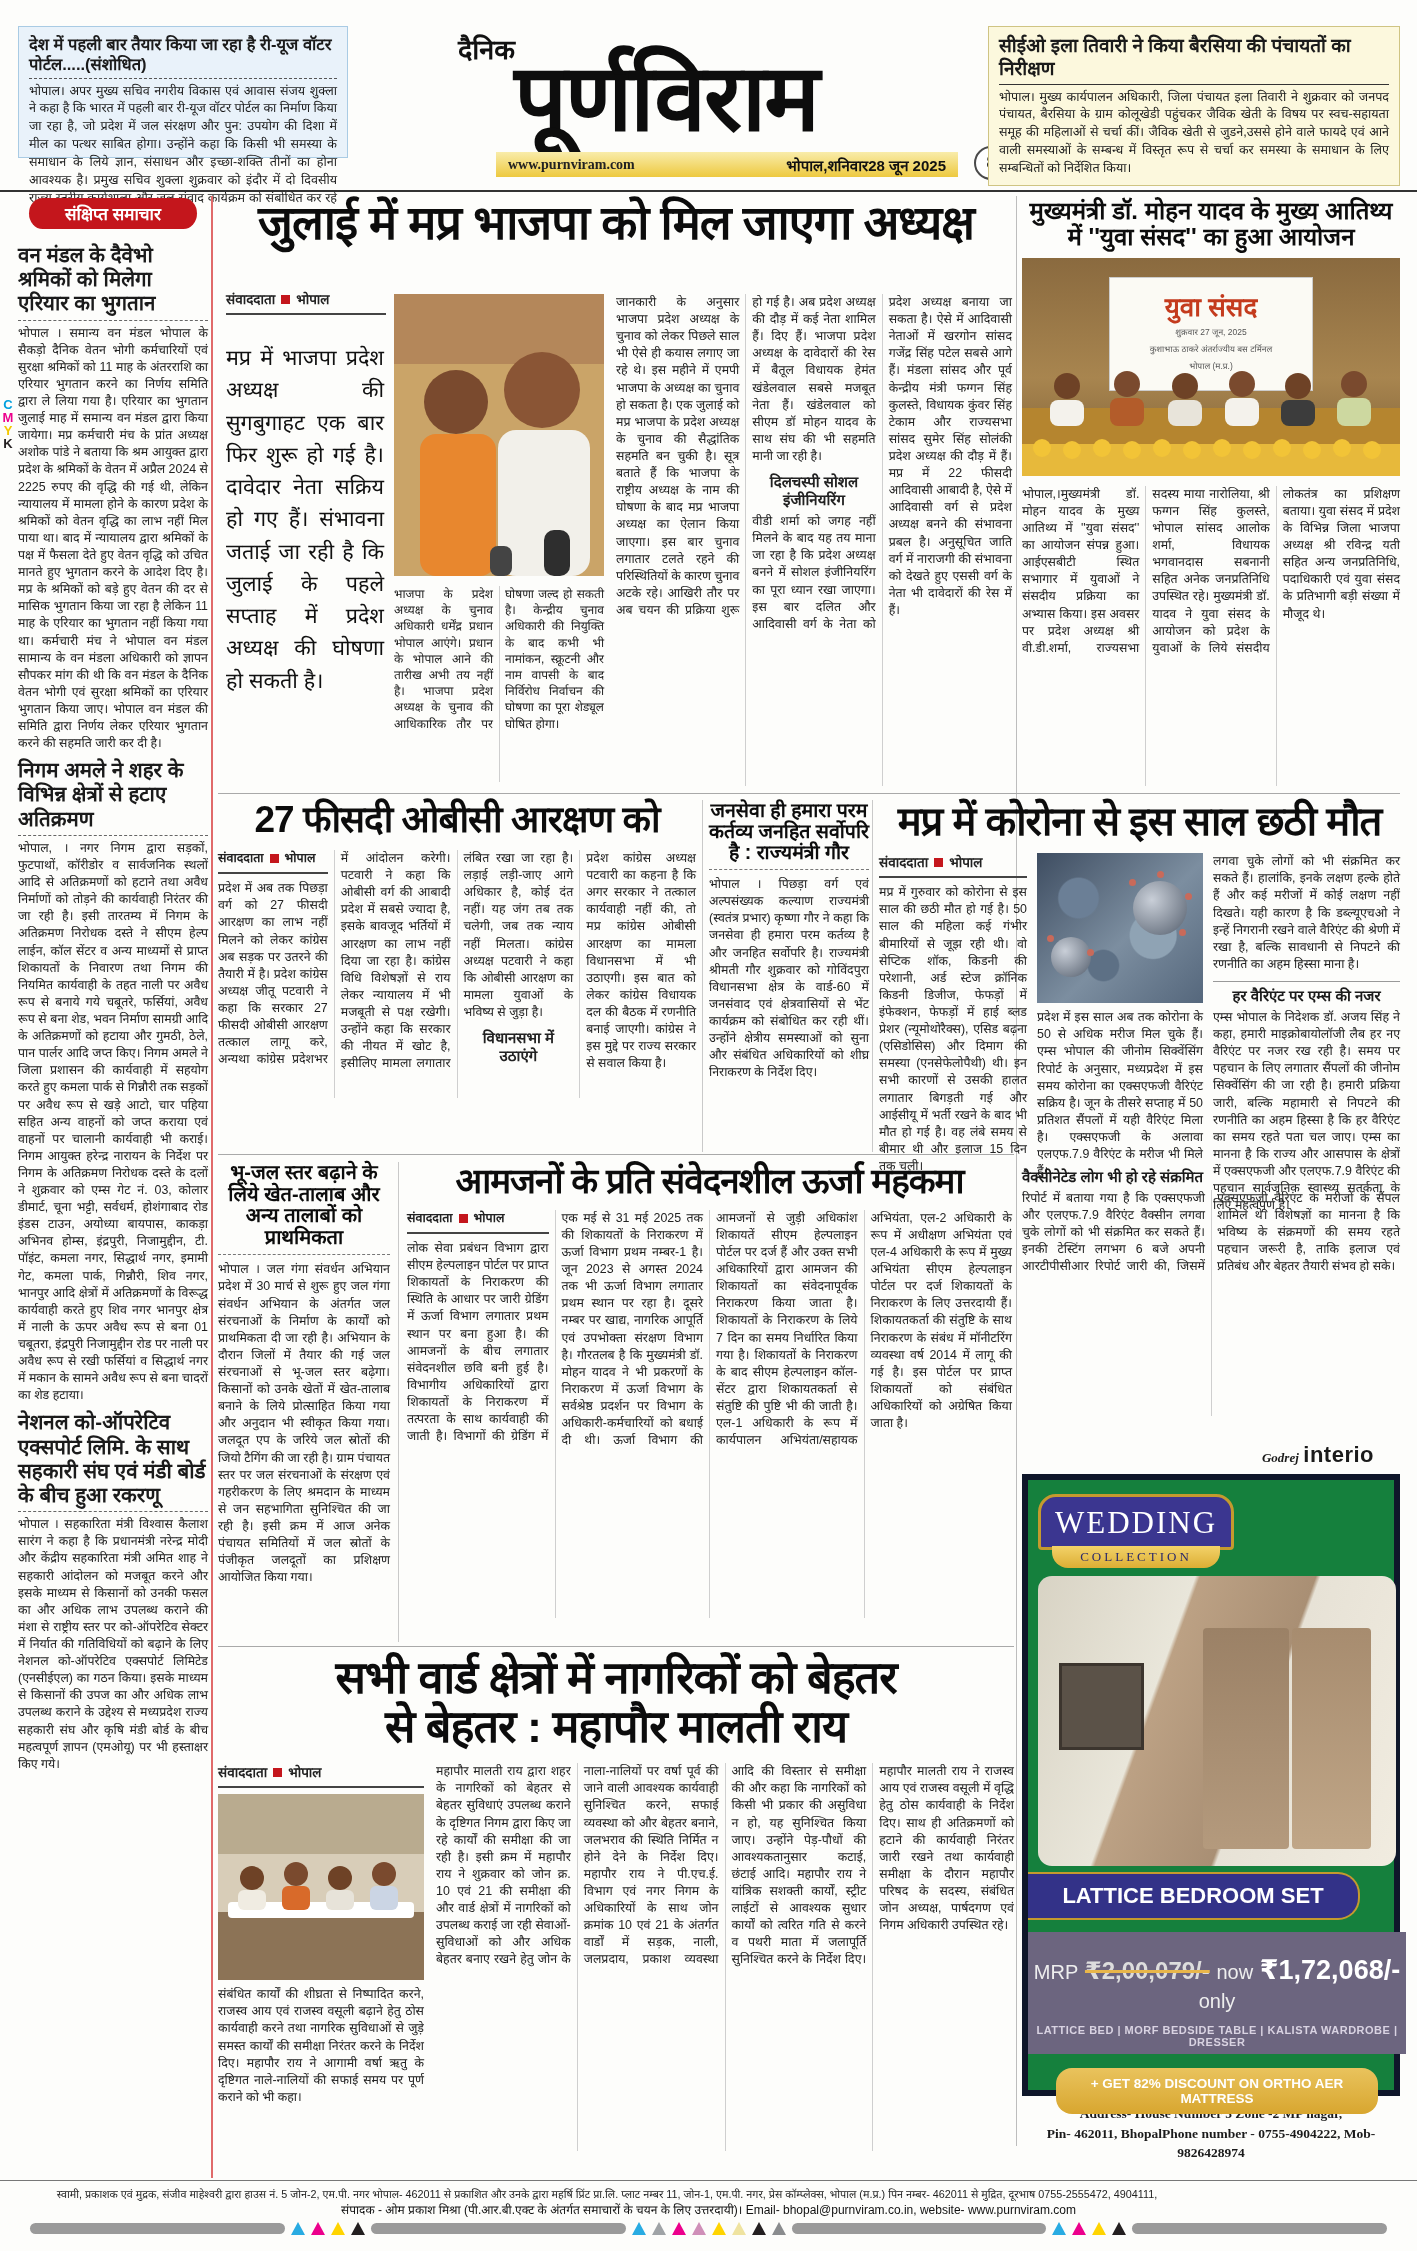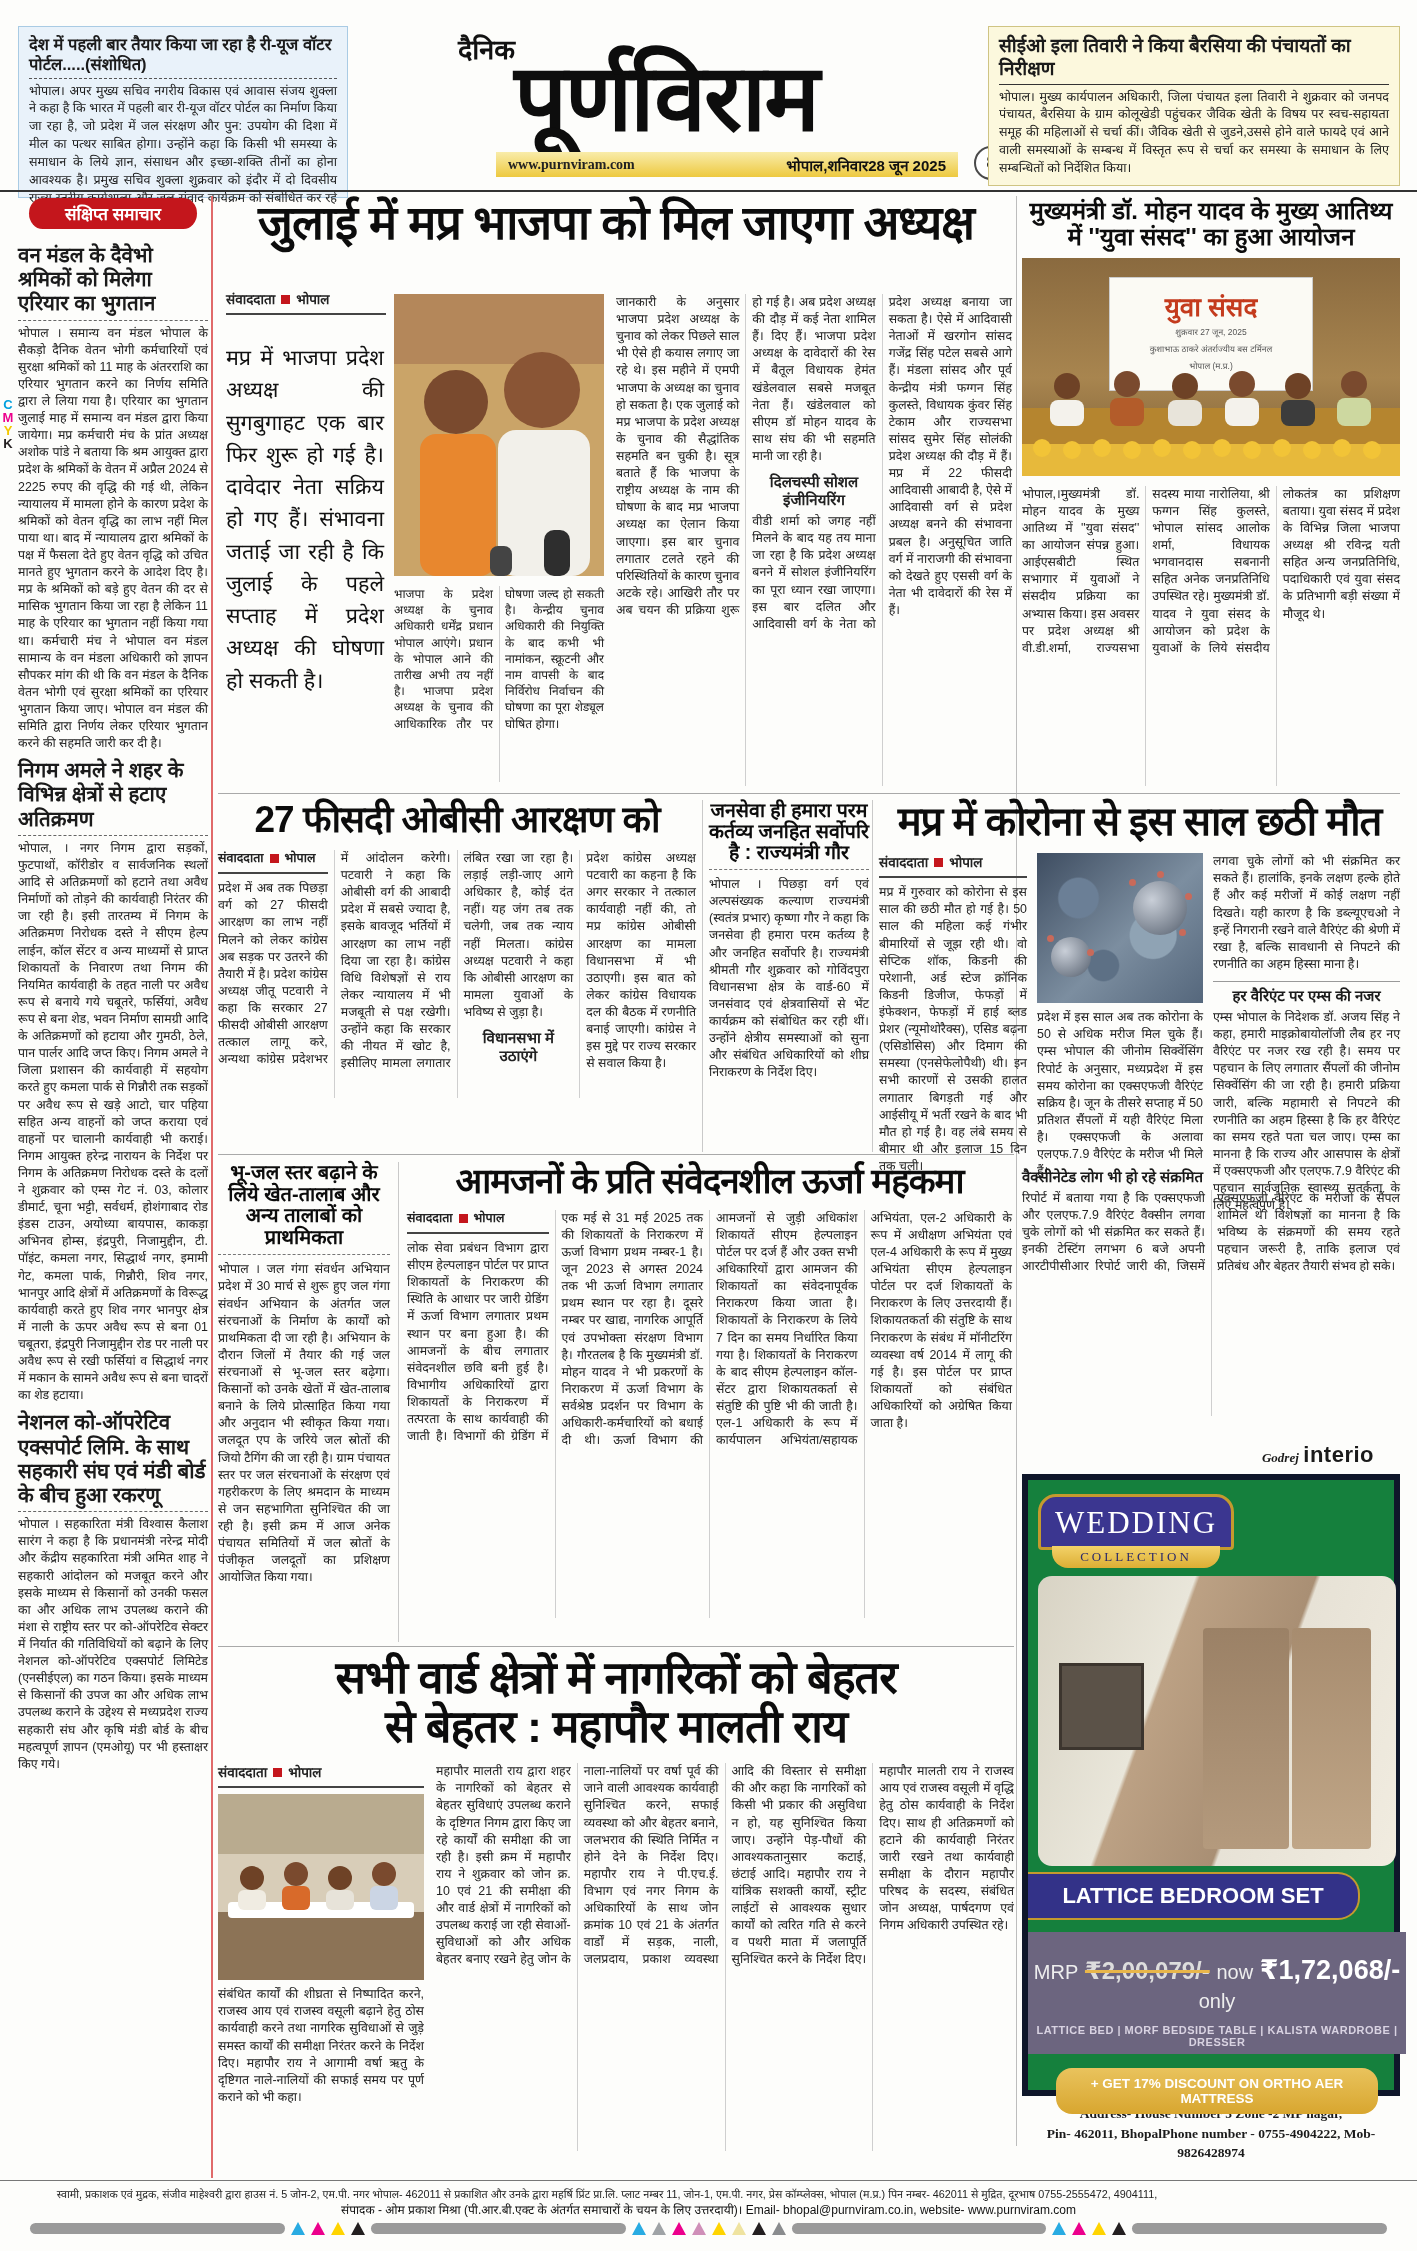--- a/index.html
+++ b/index.html
@@ -5,21 +5,21 @@
   html,body{margin:0;padding:0;background:#e8e8e4;}
   .page{position:relative;width:1417px;height:2251px;background:#fdfdfb;margin:0 auto;
         font-family:"Liberation Sans","DejaVu Sans",sans-serif;color:#1b1b1b;overflow:hidden;}
   .abs{position:absolute;}
   .body-txt{font-size:12.4px;line-height:1.38;text-align:justify;color:#222;}
   .cols-2{column-count:2;column-gap:12px;column-rule:1px solid #cfcfcf;}
   .cols-3{column-count:3;column-gap:13px;column-rule:1px solid #cfcfcf;}
   .cols-4{column-count:4;column-gap:13px;column-rule:1px solid #cfcfcf;}
 
   
-  .box-left{left:18px;top:26px;width:330px;height:172px;background:#e9f2fa;border:1px solid #a9cbe4;padding:8px 10px;box-sizing:border-box;}
+  .box-left{left:18px;top:26px;width:330px;height:132px;background:#e9f2fa;border:1px solid #a9cbe4;padding:8px 10px;box-sizing:border-box;}
   .box-right{left:988px;top:26px;width:412px;height:160px;background:#fcf8dd;border:1px solid #cfc483;padding:8px 10px;box-sizing:border-box;}
   .box-head{font-size:16.5px;font-weight:bold;border-bottom:1px dashed #555;padding-bottom:3px;margin-bottom:4px;line-height:1.2;}
   .box-right .box-head{font-size:19px;}
   .box-body{font-size:12.6px;line-height:1.42;text-align:justify;}
 
   
   .masthead{left:350px;top:24px;width:632px;height:166px;text-align:center;}
   .mast-tagline{position:absolute;left:108px;top:6px;font-size:27px;font-weight:bold;color:#111;}
   .mast-title{position:absolute;left:0;top:26px;width:100%;font-size:93px;font-weight:bold;letter-spacing:-2px;line-height:1.05;color:#0d0d0d;}
   .mast-strip{position:absolute;left:146px;top:128px;width:462px;height:25px;background:linear-gradient(#f9ecaa,#edc93f);
@@ -358,21 +358,21 @@
       <div class="ad-price-panel">
         <div class="price-line">
           <span class="now">MRP</span>
           <span class="old-price">₹2,00,079/-</span>
           <span class="now">now</span>
           <span class="new-price">₹1,72,068/-</span>
           <span class="only">only</span>
         </div>
         <div class="items-line">LATTICE BED | MORF BEDSIDE TABLE | KALISTA WARDROBE | DRESSER</div>
       </div>
-      <div class="ad-pill">+ GET 17% DISCOUNT ON ORTHO AER MATTRESS</div>
+      <div class="ad-pill">+ GET 82% DISCOUNT ON ORTHO AER MATTRESS</div>
     </div>
     <div class="ad-addr">
       <div>Address- House Number 5 Zone -2 MP nagar,</div>
       <div>Pin- 462011, BhopalPhone number - 0755-4904222, Mob-9826428974</div>
     </div>
   </div>
 
   <div class="abs hr" style="left:0;top:2180px;width:1417px;height:1px;background:#777;"></div>
   <div class="abs footer-line1">स्वामी, प्रकाशक एवं मुद्रक, संजीव माहेश्वरी द्वारा हाउस नं. 5 जोन-2, एम.पी. नगर भोपाल- 462011 से प्रकाशित और उनके द्वारा महर्षि प्रिंट प्रा.लि. प्लाट नम्बर 11, जोन-1, एम.पी. नगर, प्रेस कॉम्प्लेक्स, भोपाल (म.प्र.) पिन नम्बर- 462011 से मुद्रित, दूरभाष 0755-2555472, 4904111,</div>
   <div class="abs footer-line2">संपादक - ओम प्रकाश मिश्रा (पी.आर.बी.एक्ट के अंतर्गत समाचारों के चयन के लिए उत्तरदायी)। Email- bhopal@purnviram.co.in, website- www.purnviram.com</div>

